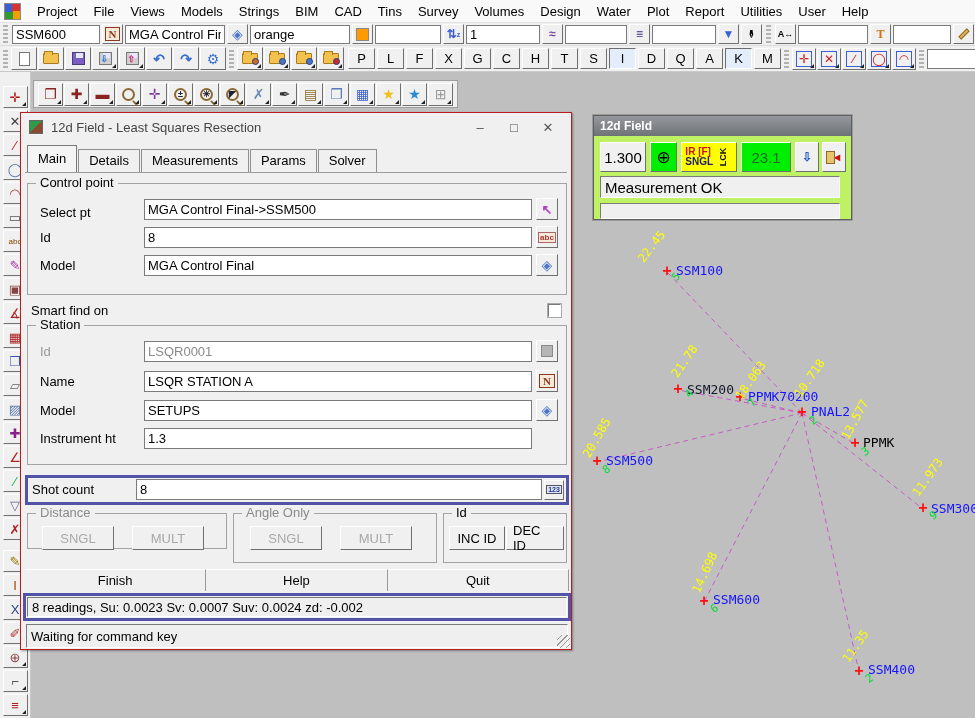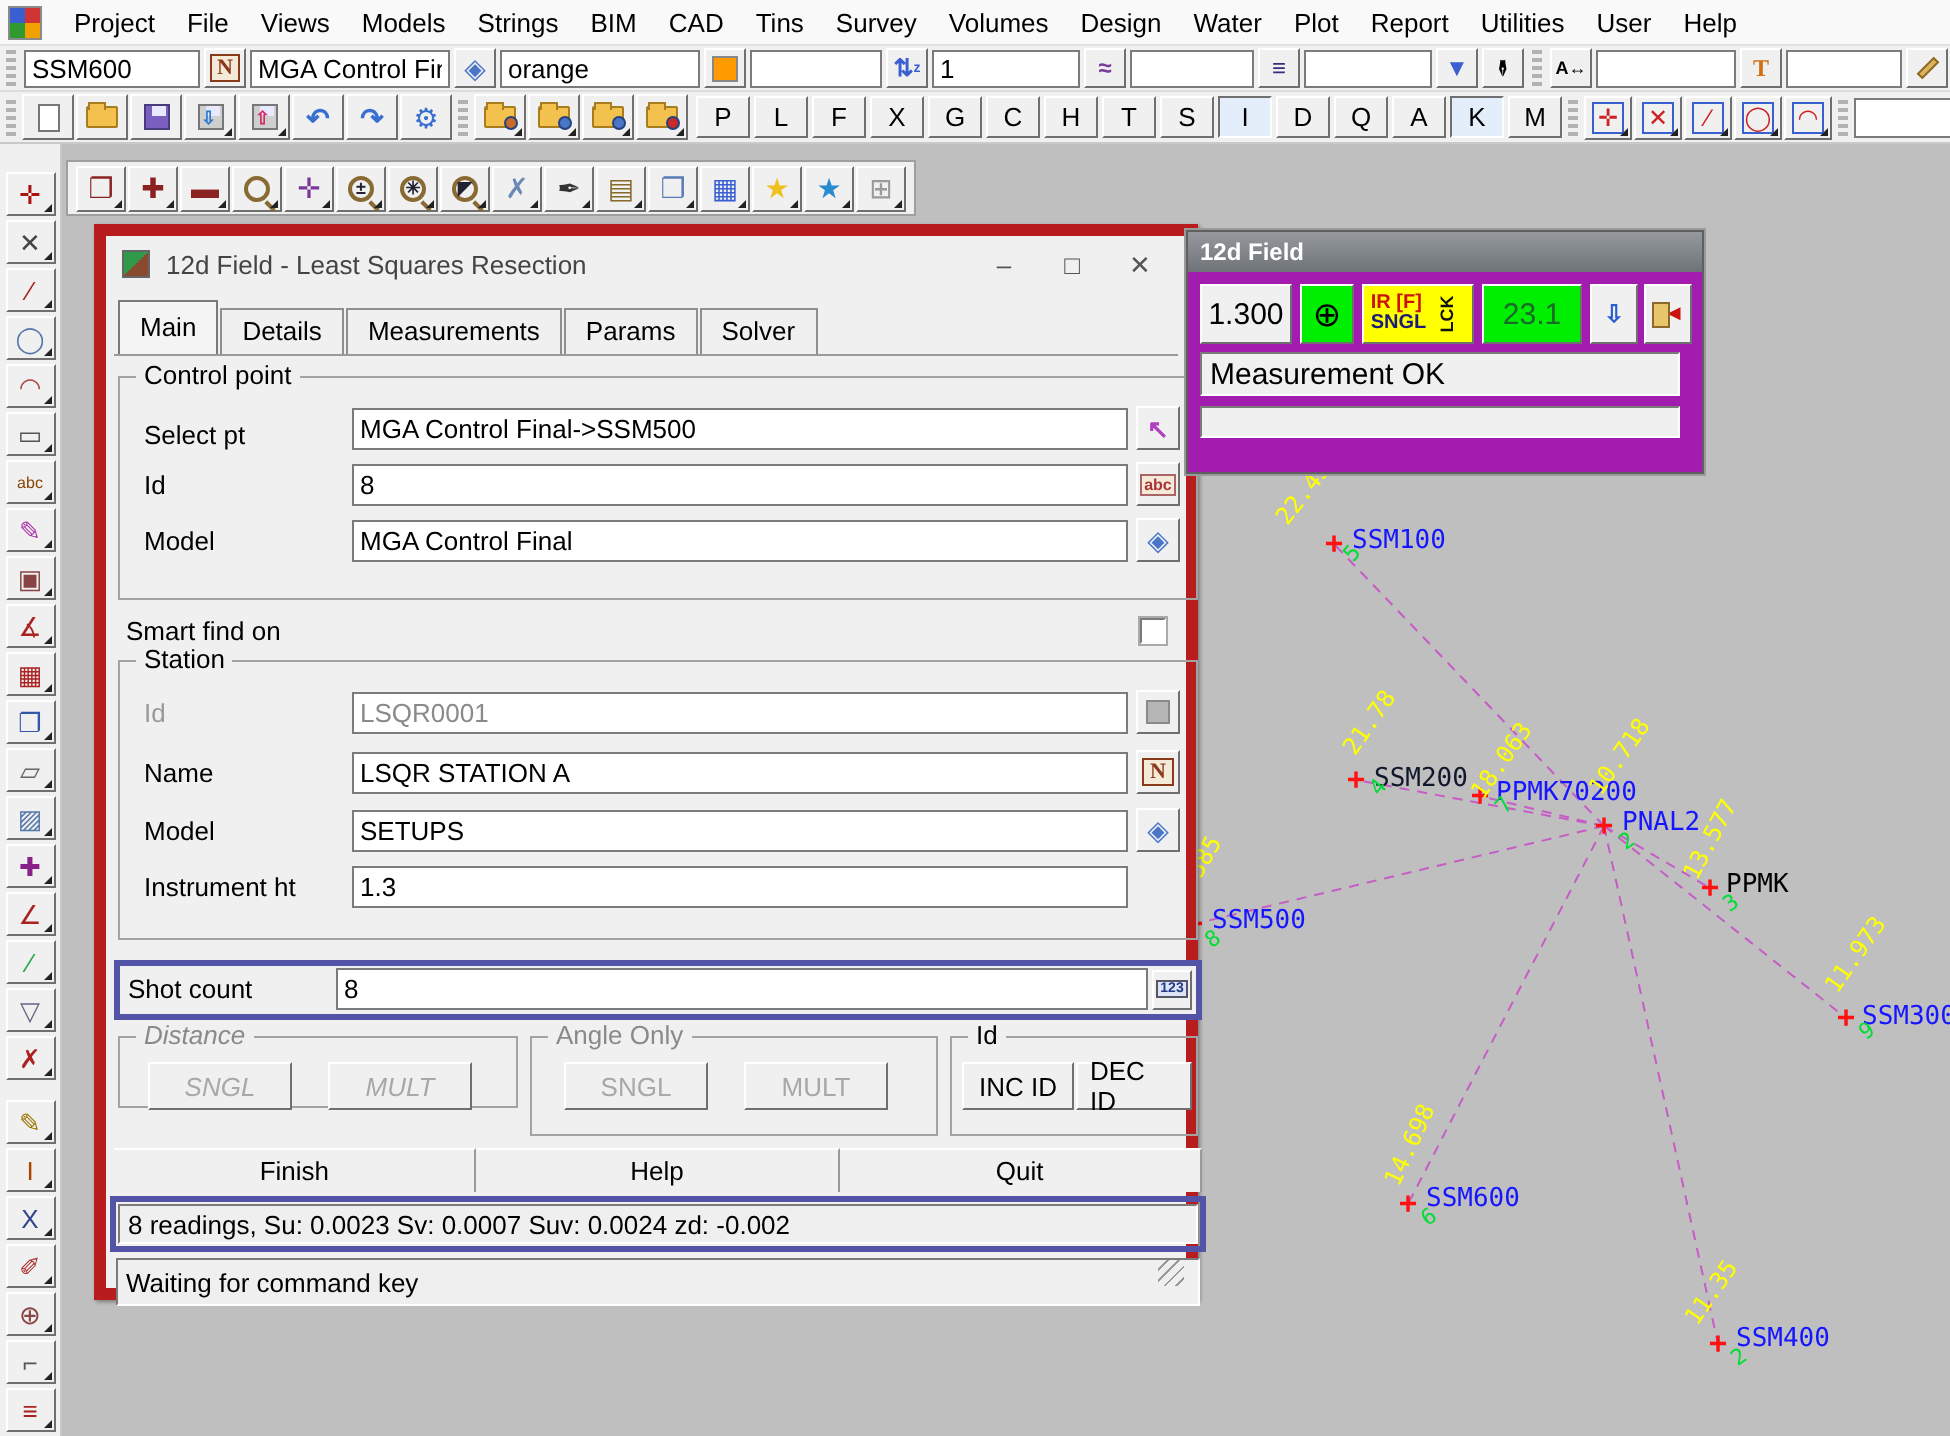--- a/index.html
+++ b/index.html
@@ -38,21 +38,21 @@
   .leftbar .btn3d { width:25px; height:22px; margin-bottom:2px; font-size:13px; }
   .hgrip { height:5px; width:22px; background:repeating-linear-gradient(90deg,#b2b2b2 0 2px, transparent 2px 4px); margin:4px 0; }
 
   
   .viewbar { position:absolute; left:33px; top:80px; height:28px; background:#f0f0f0; border:1px solid #9f9f9f; display:flex; align-items:center; gap:1px; padding:1px 4px; z-index:2; }
   .viewbar .btn3d { width:25px; height:23px; font-size:14px; }
   .mag { width:13px; height:13px; border:2px solid #8a6a33; border-radius:50%; position:relative; font-size:9px; font-weight:bold; color:#223; display:flex; align-items:center; justify-content:center; }
   .mag::after { content:""; position:absolute; right:-5px; bottom:-5px; width:6px; height:2px; background:#8a6a33; transform:rotate(45deg); }
 
   
-  .dialog { position:absolute; left:47px; top:112px; width:552px; height:538px; background:#f0f0f0; border:6px solid #b91c1c; box-shadow:1px 1px 2px rgba(0,0,0,.35); z-index:3; }
+  .dialog { position:absolute; left:20px; top:112px; width:552px; height:538px; background:#f0f0f0; border:1px solid #b91c1c; box-shadow:1px 1px 2px rgba(0,0,0,.35); z-index:3; }
   .dlg-title { position:absolute; left:0; top:0; width:100%; height:28px; display:flex; align-items:center; padding:0 8px; color:#444; }
   .dlg-cube { width:14px; height:14px; background:linear-gradient(135deg,#2f9a4a 50%,#8a4a2f 50%); border:1px solid #666; margin-right:8px; }
   .dlg-ctl { margin-left:auto; display:flex; gap:4px; }
   .dlg-ctl span { width:30px; height:20px; display:flex; align-items:center; justify-content:center; color:#555; font-size:13px; }
   .tabs { position:absolute; left:6px; top:32px; height:27px; display:flex; align-items:flex-end; }
   .tab { border:1px solid #8f8f8f; border-bottom:none; background:#f0f0f0; padding:3px 10px 4px; height:23px; margin-right:1px; }
   .tab.active { height:27px; padding-top:5px; background:#f4f4f4; border-color:#7a7a7a; position:relative; }
   .tabline { position:absolute; left:4px; right:4px; top:59px; border-top:1px solid #9a9a9a; }
   .gbox { position:absolute; border:1px solid #a3a3a3; }
   .gbox > .legend { position:absolute; top:-9px; left:8px; background:#f0f0f0; padding:0 4px; }
@@ -68,21 +68,21 @@
   .num-ic { font-size:7px; font-weight:bold; color:#223a8a; border:1px solid #556; background:#dde4f5; padding:0 1px; }
   .checkbox { width:13px; height:13px; background:#fff; border:1px solid; border-color:#7a7a7a #fff #fff #7a7a7a; outline:1px solid #aaa; }
   .hl { border:3px solid #5353a8; }
   .btn-std { height:24px; padding:0 6px; font-size:13px; }
   .btn-std.dis { color:#a8a8a8; }
   .footerbtn { flex:1; display:flex; align-items:center; justify-content:center; border-right:1px solid #9a9a9a; height:22px; background:#f0f0f0; border-top:1px solid #fff; }
   .msgfield { position:absolute; border:1px solid; border-color:#7a7a7a #fff #fff #7a7a7a; background:#efefef; display:flex; align-items:center; padding:0 4px; }
   .gripcorner { position:absolute; right:1px; bottom:1px; width:13px; height:13px; background:repeating-linear-gradient(135deg,transparent 0 3px,#9a9a9a 3px 4px); }
 
   
-  .fpanel { position:absolute; left:593px; top:115px; width:259px; height:122px; background:#a21caf; border:1px solid #5f5f5f; outline:1px solid #9a9a9a; z-index:3; }
+  .fpanel { position:absolute; left:593px; top:115px; width:259px; height:105px; background:#bef264; border:1px solid #5f5f5f; outline:1px solid #9a9a9a; z-index:3; }
   .fp-title { height:20px; background:linear-gradient(#95999e,#6e7378); color:#fff; font-weight:bold; font-size:12px; display:flex; align-items:center; padding:0 6px; }
   .fp-btn { position:absolute; top:26px; height:30px; }
   .mode-btn { background:#ffff00; display:flex; align-items:center; padding:0 2px; }
   .mode-col { display:flex; flex-direction:column; line-height:10px; font-size:10px; font-weight:bold; }
   .mode-l1 { color:#cc1111; }
   .mode-l2 { color:#1a1a7a; }
   .mode-lck { color:#111; font-size:9px; font-weight:bold; transform:rotate(-90deg); letter-spacing:0; margin-left:1px; }
   .green-face { background:#00ee00; }
   .door { width:9px; height:13px; background:#e8c46a; border:1px solid #8a6a2a; position:relative; }
   .exit-arrow { color:#cc1111; font-size:11px; margin-left:-3px; }
@@ -513,21 +513,21 @@
     <div class="hl" style="position:absolute;left:4px;top:362px;width:544px;height:30px;background:#f0f0f0;">
       <div class="frow" style="left:4px;top:1px;right:2px;">
         <label>Shot count</label>
         <input class="field ro" readonly="" value="8" style="">
         <span class="btn3d" style="width:20px;height:20px;margin-left:2px;">
             <span class="num-ic">123</span>
           </span>
       </div>
     </div>
 
-    <div class="gbox" style="left:6px;top:400px;width:200px;height:36px;font-style:italic;">
+    <div class="gbox" style="left:6px;top:400px;width:200px;height:36px;">
       <span class="legend" style="color:#8a8a8a;">Distance</span>
       <span class="btn3d btn-std dis" style="position:absolute;left:14px;top:12px;width:72px;">SNGL</span>
       <span class="btn3d btn-std dis" style="position:absolute;left:104px;top:12px;width:72px;">MULT</span>
     </div>
     <div class="gbox" style="left:212px;top:400px;width:204px;height:50px;">
       <span class="legend" style="color:#8a8a8a;">Angle Only</span>
       <span class="btn3d btn-std dis" style="position:absolute;left:16px;top:12px;width:72px;">SNGL</span>
       <span class="btn3d btn-std dis" style="position:absolute;left:106px;top:12px;width:72px;">MULT</span>
     </div>
     <div class="gbox" style="left:422px;top:400px;width:124px;height:50px;">

